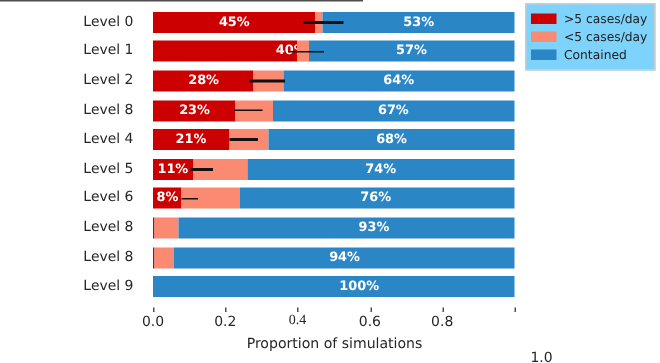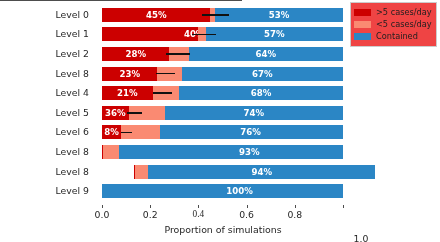--- a/index.html
+++ b/index.html
@@ -90,21 +90,21 @@
     color:#262626;
     white-space:nowrap;
   }
 
   
   .legend{
     position:absolute;
     left:350px; top:2px;
     width:87px;
     border:1px solid #cccccc;
-    background:#ef4444;
+    background:#7dd3fc;
     padding:3px 3px 3px 3px;
     box-sizing:border-box;
   }
   .legend-item{
     display:flex;
     align-items:center;
     height:11px;
     margin:1px 0;
   }
   .legend-swatch{
@@ -173,41 +173,41 @@
       <div class="bar-row" style="top: 81.2px;">
         <div class="seg" style="left: 0px; width: 50.61px; background: rgb(204, 0, 0);"></div>
         <div class="seg-label" style="left: 0px; width: 50.61px;">21%</div>
         <div class="seg" style="left: 50.61px; width: 26.51px; background: rgb(250, 138, 114);"></div>
         <div class="seg" style="left: 77.12px; width: 163.88px; background: rgb(43, 134, 197);"></div>
         <div class="seg-label" style="left: 77.12px; width: 163.88px;">68%</div>
         <div class="errbar" style="left: 50.61px; width: 19.28px; background: rgb(17, 17, 17);"></div>
       </div>
       <div class="bar-row" style="top: 100.8px;">
         <div class="seg" style="left: 0px; width: 26.51px; background: rgb(204, 0, 0);"></div>
-        <div class="seg-label" style="left: 0px; width: 26.51px;">36%</div>
+        <div class="seg-label" style="left: 0px; width: 26.51px;">11%</div>
         <div class="seg" style="left: 26.51px; width: 36.15px; background: rgb(250, 138, 114);"></div>
         <div class="seg" style="left: 62.66px; width: 178.34px; background: rgb(43, 134, 197);"></div>
         <div class="seg-label" style="left: 62.66px; width: 178.34px;">74%</div>
         <div class="errbar" style="left: 25.305px; width: 14.46px; background: rgb(17, 17, 17);"></div>
       </div>
       <div class="bar-row" style="top: 120.4px;">
         <div class="seg" style="left: 0px; width: 19.28px; background: rgb(204, 0, 0);"></div>
         <div class="seg-label" style="left: 0px; width: 19.28px;">8%</div>
         <div class="seg" style="left: 19.28px; width: 38.56px; background: rgb(250, 138, 114);"></div>
         <div class="seg" style="left: 57.84px; width: 183.16px; background: rgb(43, 134, 197);"></div>
         <div class="seg-label" style="left: 69px; width: 159px;">76%</div>
         <div class="errbar" style="left: 18.557px; width: 11.086px; background: rgb(17, 17, 17);"></div>
       </div>
       <div class="bar-row" style="top: 140px;">
         <div class="seg" style="left: 0px; width: 1.205px; background: rgb(204, 0, 0);"></div>
         <div class="seg" style="left: 1.205px; width: 15.665px; background: rgb(250, 138, 114);"></div>
         <div class="seg" style="left: 16.87px; width: 224.13px; background: rgb(43, 134, 197);"></div>
         <div class="seg-label" style="left: 16.87px; width: 261px;">93%</div>
       </div>
-      <div class="bar-row" style="top: 159.6px; margin-left: 32px;">
+      <div class="bar-row" style="top: 159.6px;">
         <div class="seg" style="left: 0px; width: 0.723px; background: rgb(204, 0, 0);"></div>
         <div class="seg" style="left: 0.723px; width: 13.737px; background: rgb(250, 138, 114);"></div>
         <div class="seg" style="left: 14.46px; width: 226.54px; background: rgb(43, 134, 197);"></div>
         <div class="seg-label" style="left: 14.46px; width: 226.54px;">94%</div>
       </div>
       <div class="bar-row" style="top: 179.2px;">
         <div class="seg" style="left: 0px; width: 241px; background: rgb(43, 134, 197);"></div>
         <div class="seg-label" style="left: 0px; width: 275px;">100%</div>
       </div>
     </div>

